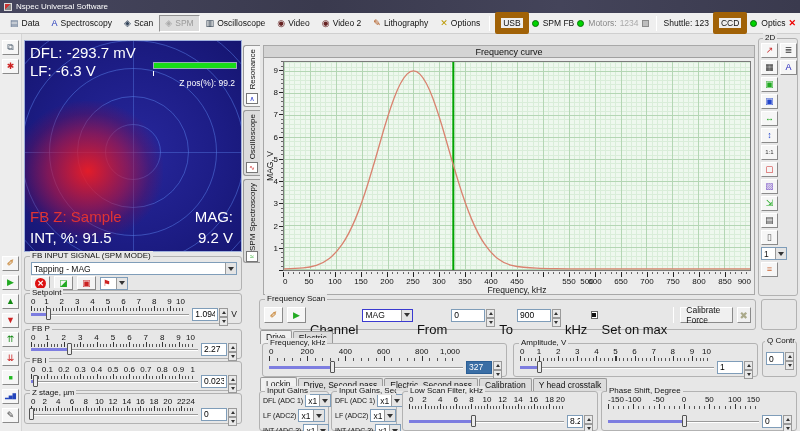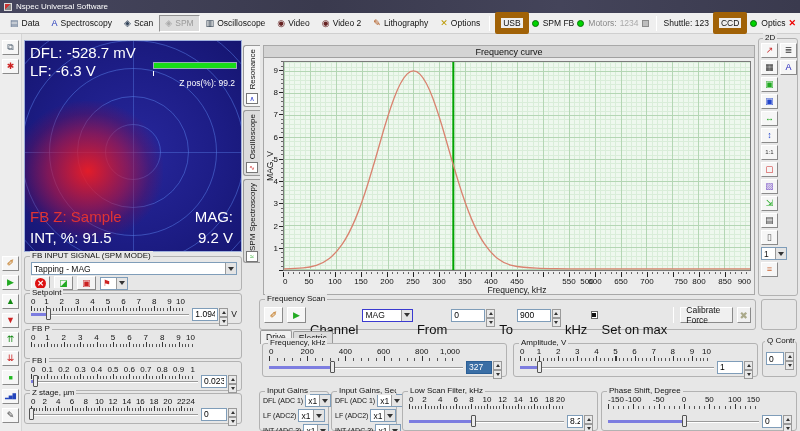--- a/index.html
+++ b/index.html
@@ -244,21 +244,21 @@
 
   <div id="display">
     <div class="circ" style="width:56px;height:56px;"></div>
     <div class="circ" style="width:112px;height:112px;"></div>
     <div class="circ" style="width:168px;height:168px;"></div>
     <div class="circ" style="width:224px;height:224px;"></div>
     <div class="circ" style="width:280px;height:280px;"></div>
     <div class="xline"></div>
     <div class="yline"></div>
     <div id="redblob"></div>
-    <div class="dispbig" style="left:5px;top:3px;">DFL: -528.7 mV</div>
+    <div class="dispbig" style="left:5px;top:3px;">DFL: -293.7 mV</div>
     <div class="dispbig" style="left:5px;top:21px;">LF: -6.3 V</div>
     <div id="zbar"></div>
     <svg id="zscale" viewBox="0 0 84 6" preserveAspectRatio="none">
       <path d="M0.5,0 V5 M84-0.5,0 V5 M0,0.5 H84 M21,0.5 V4 M42,0.5 V4 M63,0.5 V4" stroke="#fff" stroke-width="1" fill="none"></path>
     </svg>
     <div id="zpos">Z pos(%):  99.2</div>
     <div class="dispbig" id="d-fbz" style="left:5px;bottom:26px;">FB Z: Sample</div>
     <div class="dispbig" style="left:5px;bottom:5px;">INT, %:   91.5</div>
     <div class="dispbig" style="right:8px;bottom:26px;">MAG:</div>
     <div class="dispbig" style="right:8px;bottom:5px;">9.2 V</div>
@@ -333,20 +333,34 @@
         <span class="lab" style="left: 50%;">5</span>
         <span class="lab" style="left: 60%;">6</span>
         <span class="lab" style="left: 70%;">7</span>
         <span class="lab" style="left: 80%;">8</span>
         <span class="lab" style="left: 90%;">9</span>
         <span class="lab" style="left: 100%; transform: translateX(-100%);">10</span>
         <div class="rticks">
           <div class="tkminor" style="background-image: repeating-linear-gradient(90deg, rgb(85, 85, 85) 0px, rgb(85, 85, 85) 1px, transparent 1px, transparent 2%);"></div>
           <div class="tkmajor" style="background-image: repeating-linear-gradient(90deg, rgb(51, 51, 51) 0px, rgb(51, 51, 51) 1px, transparent 1px, transparent 10%);"></div>
         </div>
+      </div>
+      <div class="srow">
+        <div class="track">
+          <div class="rail"></div>
+          <div class="fill" style="width: 22.7%;"></div>
+          <div class="thumb" style="left: calc(22.7% - 2px);"></div>
+        </div>
+        <span class="spin">
+          <input class="val" value="2.27" style="width: 26px;">
+          <span class="sbs">
+            <span class="sb u"></span>
+            <span class="sb d"></span>
+          </span>
+        </span>
       </div>
     </div>
   <div class="group sgroup" id="g-fbi" style="left:24px;top:361px;width:218px;height:30px;">
     <span class="gtitle">FB I</span>
   <div class="ruler">
         <span class="lab" style="left: 0%; transform: none;">0</span>
         <span class="lab" style="left: 10%;">0.1</span>
         <span class="lab" style="left: 20%;">0.2</span>
         <span class="lab" style="left: 30%;">0.3</span>
         <span class="lab" style="left: 40%;">0.4</span>
@@ -459,21 +473,21 @@
         <span class="lab" style="left: 27.7778%;">250</span>
         <span class="lab" style="left: 33.3333%;">300</span>
         <span class="lab" style="left: 38.8889%;">350</span>
         <span class="lab" style="left: 44.4444%;">400</span>
         <span class="lab" style="left: 50%;">450</span>
         <span class="lab" style="left: 55.5556%; margin-left: 44px;">500</span>
         <span class="lab" style="left: 61.1111%;">550</span>
         <span class="lab" style="left: 66.6667%;">600</span>
         <span class="lab" style="left: 72.2222%;">650</span>
         <span class="lab" style="left: 77.7778%;">700</span>
-        <span class="lab" style="left: 83.3333%; margin-left: 8px;">750</span>
+        <span class="lab" style="left: 83.3333%;">750</span>
         <span class="lab" style="left: 88.8889%;">800</span>
         <span class="lab" style="left: 94.4444%;">850</span>
         <span class="lab" style="left: 100%; transform: translateX(-100%);">900</span>
       </div>
     <div id="xaxname">Frequency, kHz</div>
   </div>
 
   <div class="group" id="g-freqscan" style="left:259px;top:299px;width:497px;height:31px;">
     <span class="gtitle">Frequency Scan</span>
     <div id="fsrow">
@@ -591,20 +605,27 @@
     <span class="gtitle" style="left:2px;">Q Control</span>
     <span class="spin" style="position: absolute; left: 3px; top: 10px;">
         <input class="val" value="0" style="width: 18px;">
         <span class="sbs">
           <span class="sb u"></span>
           <span class="sb d"></span>
         </span>
       </span>
   </div>
 
+  <div class="tabbar" id="bottom-tabs" style="left:260px;top:378px;">
+      <div class="tab active">Lockin</div>
+      <div class="tab">Drive, Second pass</div>
+      <div class="tab">Electric, Second pass</div>
+      <div class="tab">Calibration</div>
+      <div class="tab">Y head crosstalk</div>
+    </div>
 
   <div class="group" id="g-gains1" style="left:259px;top:391px;width:70px;height:40px;">
     <span class="gtitle">Input Gains</span>
   <div class="grow">
         <span class="glab">DFL (ADC 1)</span>
         <span class="dd" style="width: 28px;">
           <span class="ddt">x1</span>
           <span class="ddb"></span>
         </span>
       </div>

